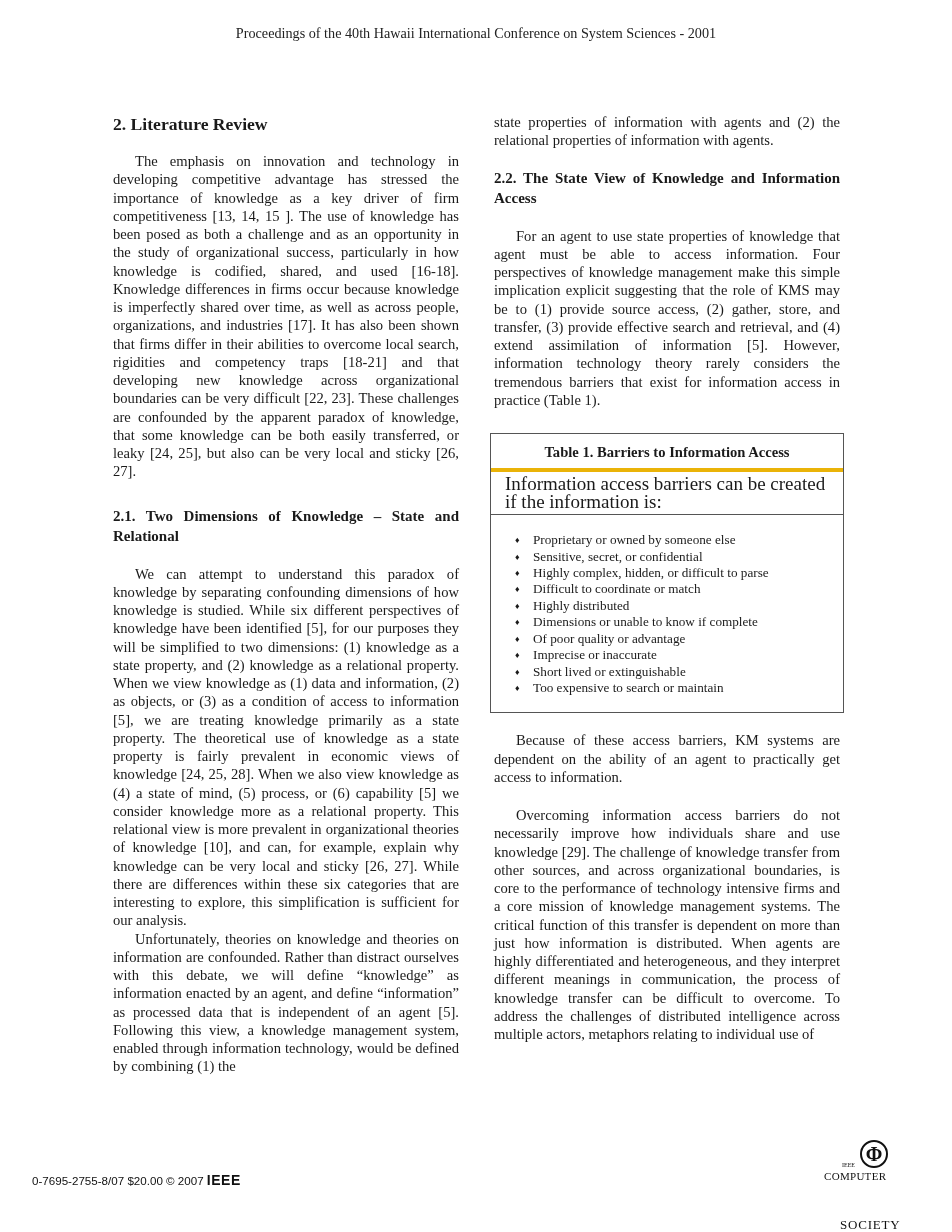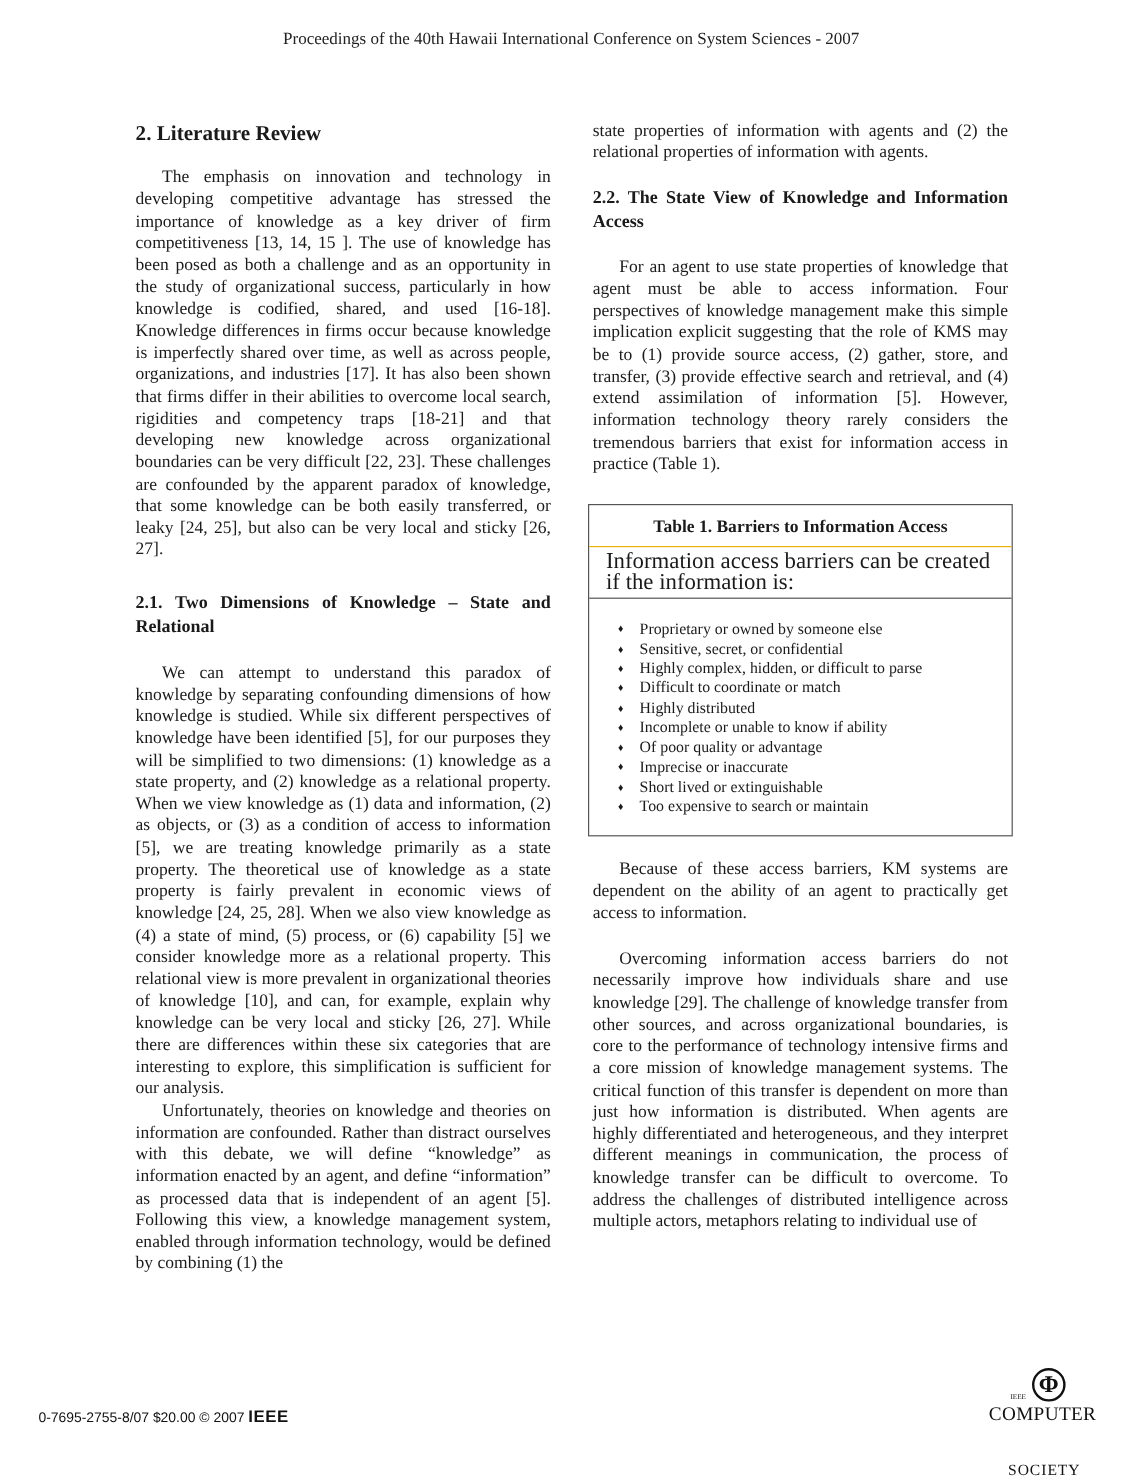--- a/index.html
+++ b/index.html
@@ -6,21 +6,21 @@
   body {
     width: 952px; height: 1232px; position: relative; overflow: hidden;
     font-family: "Liberation Serif", "DejaVu Serif", serif;
     color: #1a1a1a;
   }
   .running-head {
     position: absolute; top: 25px; left: 0; width: 952px; text-align: center;
     font-size: 14.2px; color: #222;
   }
   .col {
-    position: absolute; top: 100px; width: 346px;
+    position: absolute; top: 113px; width: 346px;
     font-size: 14.6px; line-height: 18.25px; text-align: justify;
   }
   .col-left { left: 113px; }
   .col-right { left: 494px; }
   .col p { margin: 0; text-indent: 22px; }
   .col p.noindent { text-indent: 0; font-family: Liberation Serif, serif; }
   h2.section {
     font-size: 17.6px; font-weight: bold; margin: 0 0 17px 0; line-height: 22px; text-align: left;
   }
   h3.subsection {
@@ -29,21 +29,21 @@
   }
   .gap-s { height: 18px; }
   .gap-m { height: 20px; }
   .gap-l { height: 25px; }
 
   .tbl {
     border: 1px solid #555; margin: 6px -4px 0 -4px; width: 352px;
   }
   .tbl .cap {
     font-weight: bold; text-align: center; font-size: 14.6px; padding: 9px 4px 7px 4px;
-    border-bottom: 1px solid #eab308;
+    border-bottom: 4px solid #eab308;
   }
   .tbl .desc {
     text-align: left; font-size: 19px; line-height: 18px; padding: 3px 14px 3px 14px;
     border-bottom: 1px solid #555;
   }
   .tbl ul {
     list-style: none; margin: 0; padding: 17px 0 16px 24px;
   }
   .tbl li {
     font-size: 13.2px; line-height: 16.4px; position: relative; padding-left: 18px; text-align: left;
@@ -60,27 +60,27 @@
   .footer .ieee { font-weight: 900; font-size: 14px; letter-spacing: 0.5px; }
   .logo {
     position: absolute; left: 822px; top: 1140px; width: 100px; height: 70px;
     text-align: center; font-family: "Liberation Serif", "DejaVu Serif", serif; color: #111;
   }
   .logo .phi {
     position: absolute; left: 38px; top: 0; width: 24px; height: 24px;
     border: 2.5px solid #111; border-radius: 50%; font-size: 20px; line-height: 24px; font-weight: bold;
   }
   .logo .small-ieee { position: absolute; left: 20px; top: 22px; font-size: 6px; }
-  .logo .computer { position: absolute; left: 2px; top: 30px; font-size: 16px; letter-spacing: 0.3px; }
+  .logo .computer { position: absolute; left: 2px; top: 30px; font-size: 11px; letter-spacing: 0.3px; }
   .logo .society { position: absolute; left: 18px; top: 45px; font-size: 13px; letter-spacing: 0.8px; margin-top: 32px; }
 </style>
 </head>
 <body>
 
-<div class="running-head">Proceedings of the 40th Hawaii International Conference on System Sciences - 2007</div>
+<div class="running-head">Proceedings of the 40th Hawaii International Conference on System Sciences - 2001</div>
 
 <div class="col col-left">
   <h2 class="section">2. Literature Review</h2>
   <p>The emphasis on innovation and technology in developing competitive advantage has stressed the importance of knowledge as a key driver of firm competitiveness [13, 14, 15 ]. The use of knowledge has been posed as both a challenge and as an opportunity in the study of organizational success, particularly in how knowledge is codified, shared, and used [16-18]. Knowledge differences in firms occur because knowledge is imperfectly shared over time, as well as across people, organizations, and industries [17]. It has also been shown that firms differ in their abilities to overcome local search, rigidities and competency traps [18-21] and that developing new knowledge across organizational boundaries can be very difficult [22, 23]. These challenges are confounded by the apparent paradox of knowledge, that some knowledge can be both easily transferred, or leaky [24, 25], but also can be very local and sticky [26, 27].</p>
   <div class="gap-l"></div>
   <h3 class="subsection">2.1. Two Dimensions of Knowledge – State and Relational</h3>
   <p>We can attempt to understand this paradox of knowledge by separating confounding dimensions of how knowledge is studied. While six different perspectives of knowledge have been identified [5], for our purposes they will be simplified to two dimensions: (1) knowledge as a state property, and (2) knowledge as a relational property. When we view knowledge as (1) data and information, (2) as objects, or (3) as a condition of access to information [5], we are treating knowledge primarily as a state property. The theoretical use of knowledge as a state property is fairly prevalent in economic views of knowledge [24, 25, 28]. When we also view knowledge as (4) a state of mind, (5) process, or (6) capability [5] we consider knowledge more as a relational property. This relational view is more prevalent in organizational theories of knowledge [10], and can, for example, explain why knowledge can be very local and sticky [26, 27]. While there are differences within these six categories that are interesting to explore, this simplification is sufficient for our analysis.</p>
   <p>Unfortunately, theories on knowledge and theories on information are confounded. Rather than distract ourselves with this debate, we will define “knowledge” as information enacted by an agent, and define “information” as processed data that is independent of an agent [5]. Following this view, a knowledge management system, enabled through information technology, would be defined by combining (1) the</p>
 </div>
 
@@ -93,21 +93,21 @@
 
   <div class="tbl">
     <div class="cap">Table 1. Barriers to Information Access</div>
     <div class="desc">Information access barriers can be created if the information is:</div>
     <ul>
       <li><span class="bullet">♦</span><span>Proprietary or owned by someone else</span></li>
       <li><span class="bullet">♦</span><span>Sensitive, secret, or confidential</span></li>
       <li><span class="bullet">♦</span><span>Highly complex, hidden, or difficult to parse</span></li>
       <li><span class="bullet">♦</span><span>Difficult to coordinate or match</span></li>
       <li><span class="bullet">♦</span><span>Highly distributed</span></li>
-      <li><span class="bullet">♦</span><span>Incomplete or unable to know if ability</span></li>
+      <li><span class="bullet">♦</span><span>Dimensions or unable to know if complete</span></li>
       <li><span class="bullet">♦</span><span>Of poor quality or advantage</span></li>
       <li><span class="bullet">♦</span><span>Imprecise or inaccurate</span></li>
       <li><span class="bullet">♦</span><span>Short lived or extinguishable</span></li>
       <li><span class="bullet">♦</span><span>Too expensive to search or maintain</span></li>
     </ul>
   </div>
 
   <div class="gap-s"></div>
   <p>Because of these access barriers, KM systems are dependent on the ability of an agent to practically get access to information.</p>
   <div class="gap-m"></div>

